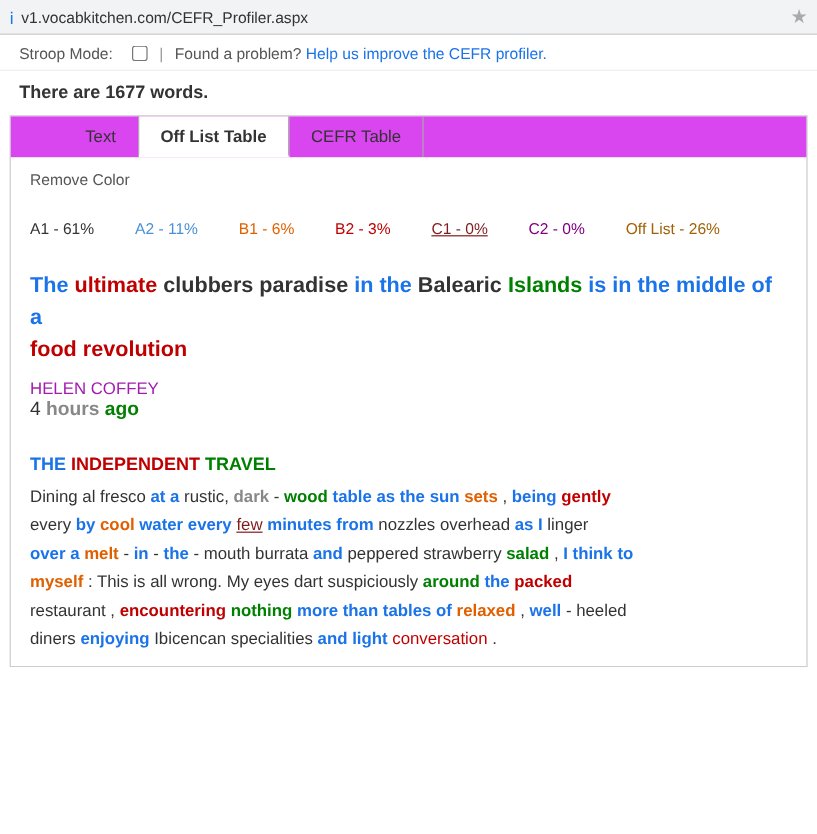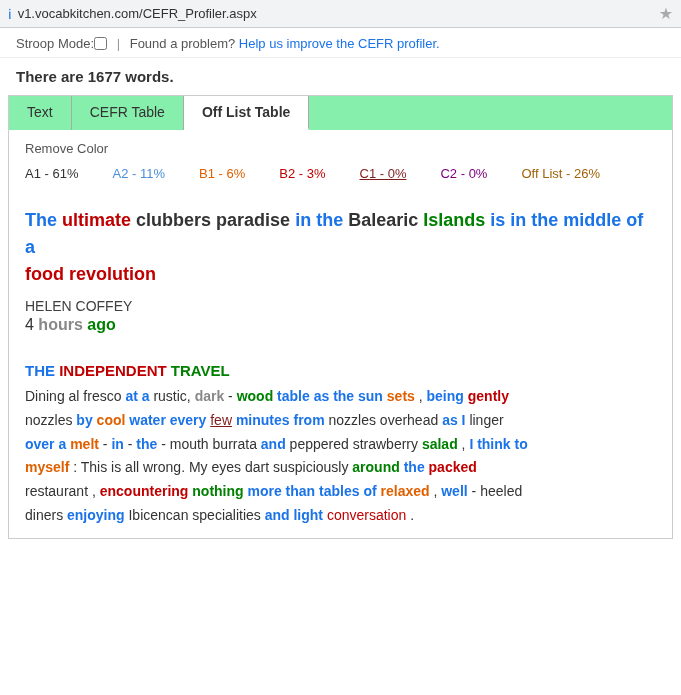--- a/index.html
+++ b/index.html
@@ -7,56 +7,56 @@
 
     .address-bar {
       display: flex; align-items: center; background: #f1f3f4; border-bottom: 1px solid #ccc;
       padding: 4px 8px; font-size: 13px; color: #555;
     }
     .address-bar .info-icon { color: #1a73e8; margin-right: 6px; font-size: 14px; }
     .address-bar .url { flex: 1; color: #333; }
     .address-bar .star { color: #aaa; margin-left: 8px; font-size: 16px; }
 
     .top-bar { padding: 8px 16px 6px; font-size: 13px; color: #555; border-bottom: 1px solid #eee; }
-    .top-bar label { display: inline-flex; align-items: center; gap: 0; }
+    .top-bar label { display: inline-flex; align-items: center; gap: 16px; }
     .top-bar a { color: #1a73e8; text-decoration: none; }
     .separator { margin: 0 6px; color: #999; }
 
     .word-count { padding: 10px 16px; font-weight: bold; font-size: 15px; }
 
     .tabs-container { border: 1px solid #ccc; margin: 0 8px; }
-    .tabs { display: flex; background: #86efac; }
+    .tabs { display: flex; background: #d946ef; padding-left: 44px; }
     .tab {
       padding: 8px 18px; cursor: pointer; font-size: 14px; border-right: 1px solid #aaa;
       color: #333; user-select: none;
     }
     .tab.active { background: #fff; font-weight: bold; border-bottom: 2px solid #fff; }
 
     .tab-content { padding: 10px 16px; }
 
-    .remove-color-row { margin-bottom: 6px; }
+    .remove-color-row { margin-bottom: 22px; }
     .remove-color-label { font-size: 13px; color: #555; cursor: pointer; }
 
     .stats-row {
       display: flex; flex-wrap: wrap; gap: 16px; font-size: 13px; padding: 4px 0 10px;
     }
     .stat-item { margin-right: 18px; }
 
     .a1 { color: #333; }
     .a2 { color: #4a90d9; }
     .b1 { color: #e06000; }
     .b2 { color: #c00000; }
     .c1 { color: #7f1d1d; text-decoration: underline; }
     .c2 { color: #800080; }
     .offlist { color: #a16207; }
 
     .article-title {
       font-size: 18px; font-weight: bold; line-height: 1.5; margin: 16px 0 8px; color: #333;
     }
-    .author { font-size: 14px; color: #404040; margin: 10px 0 2px; }
+    .author { font-size: 14px; color: #a21caf; margin: 10px 0 2px; }
     .time { font-size: 16px; margin: 2px 0 16px; color: #333; }
 
     .source-title { font-size: 15px; font-weight: bold; margin: 28px 0 6px; }
     .article-body { font-size: 14px; line-height: 1.7; }
 
     
     .blue { color: #1a73e8; font-weight: bold; }
     .red { color: #c00000; font-weight: bold; }
     .green { color: #008000; font-weight: bold; }
     .orange { color: #e06000; font-weight: bold; }
@@ -81,22 +81,22 @@
   <a href="#">Help us improve the CEFR profiler.</a>
 </div>
 
 <div class="word-count">
   <span>There are 1677 words.</span>
 </div>
 
 <div class="tabs-container">
   <div class="tabs">
     <div class="tab">Text</div>
+    <div class="tab active">Off List Table</div>
     <div class="tab">CEFR Table</div>
-    <div class="tab active">Off List Table</div>
   </div>
 
   <div class="tab-content">
 
     <div class="remove-color-row">
       <span class="remove-color-label">Remove Color</span>
     </div>
     <div class="stats-row">
       <span class="stat-item a1">A1 - 61%</span>
       <span class="stat-item a2">A2 - 11%</span>
@@ -140,21 +140,21 @@
       <span class="blue"> at a</span>
       <span> rustic,</span>
       <span class="gray"> dark</span>
       <span>-</span>
       <span class="green"> wood</span>
       <span class="blue"> table as the sun</span>
       <span class="orange"> sets</span>
       <span>,</span>
       <span class="blue"> being</span>
       <span class="red"> gently</span><br>
-      <span>nozzles</span>
+      <span>every</span>
       <span class="blue"> by</span>
       <span class="orange"> cool</span>
       <span class="blue"> water every</span>
       <span class="c1"> few</span>
       <span class="blue"> minutes from</span>
       <span> nozzles overhead</span>
       <span class="blue"> as I</span>
       <span> linger</span><br>
       <span class="blue">over a</span>
       <span class="orange"> melt</span>

